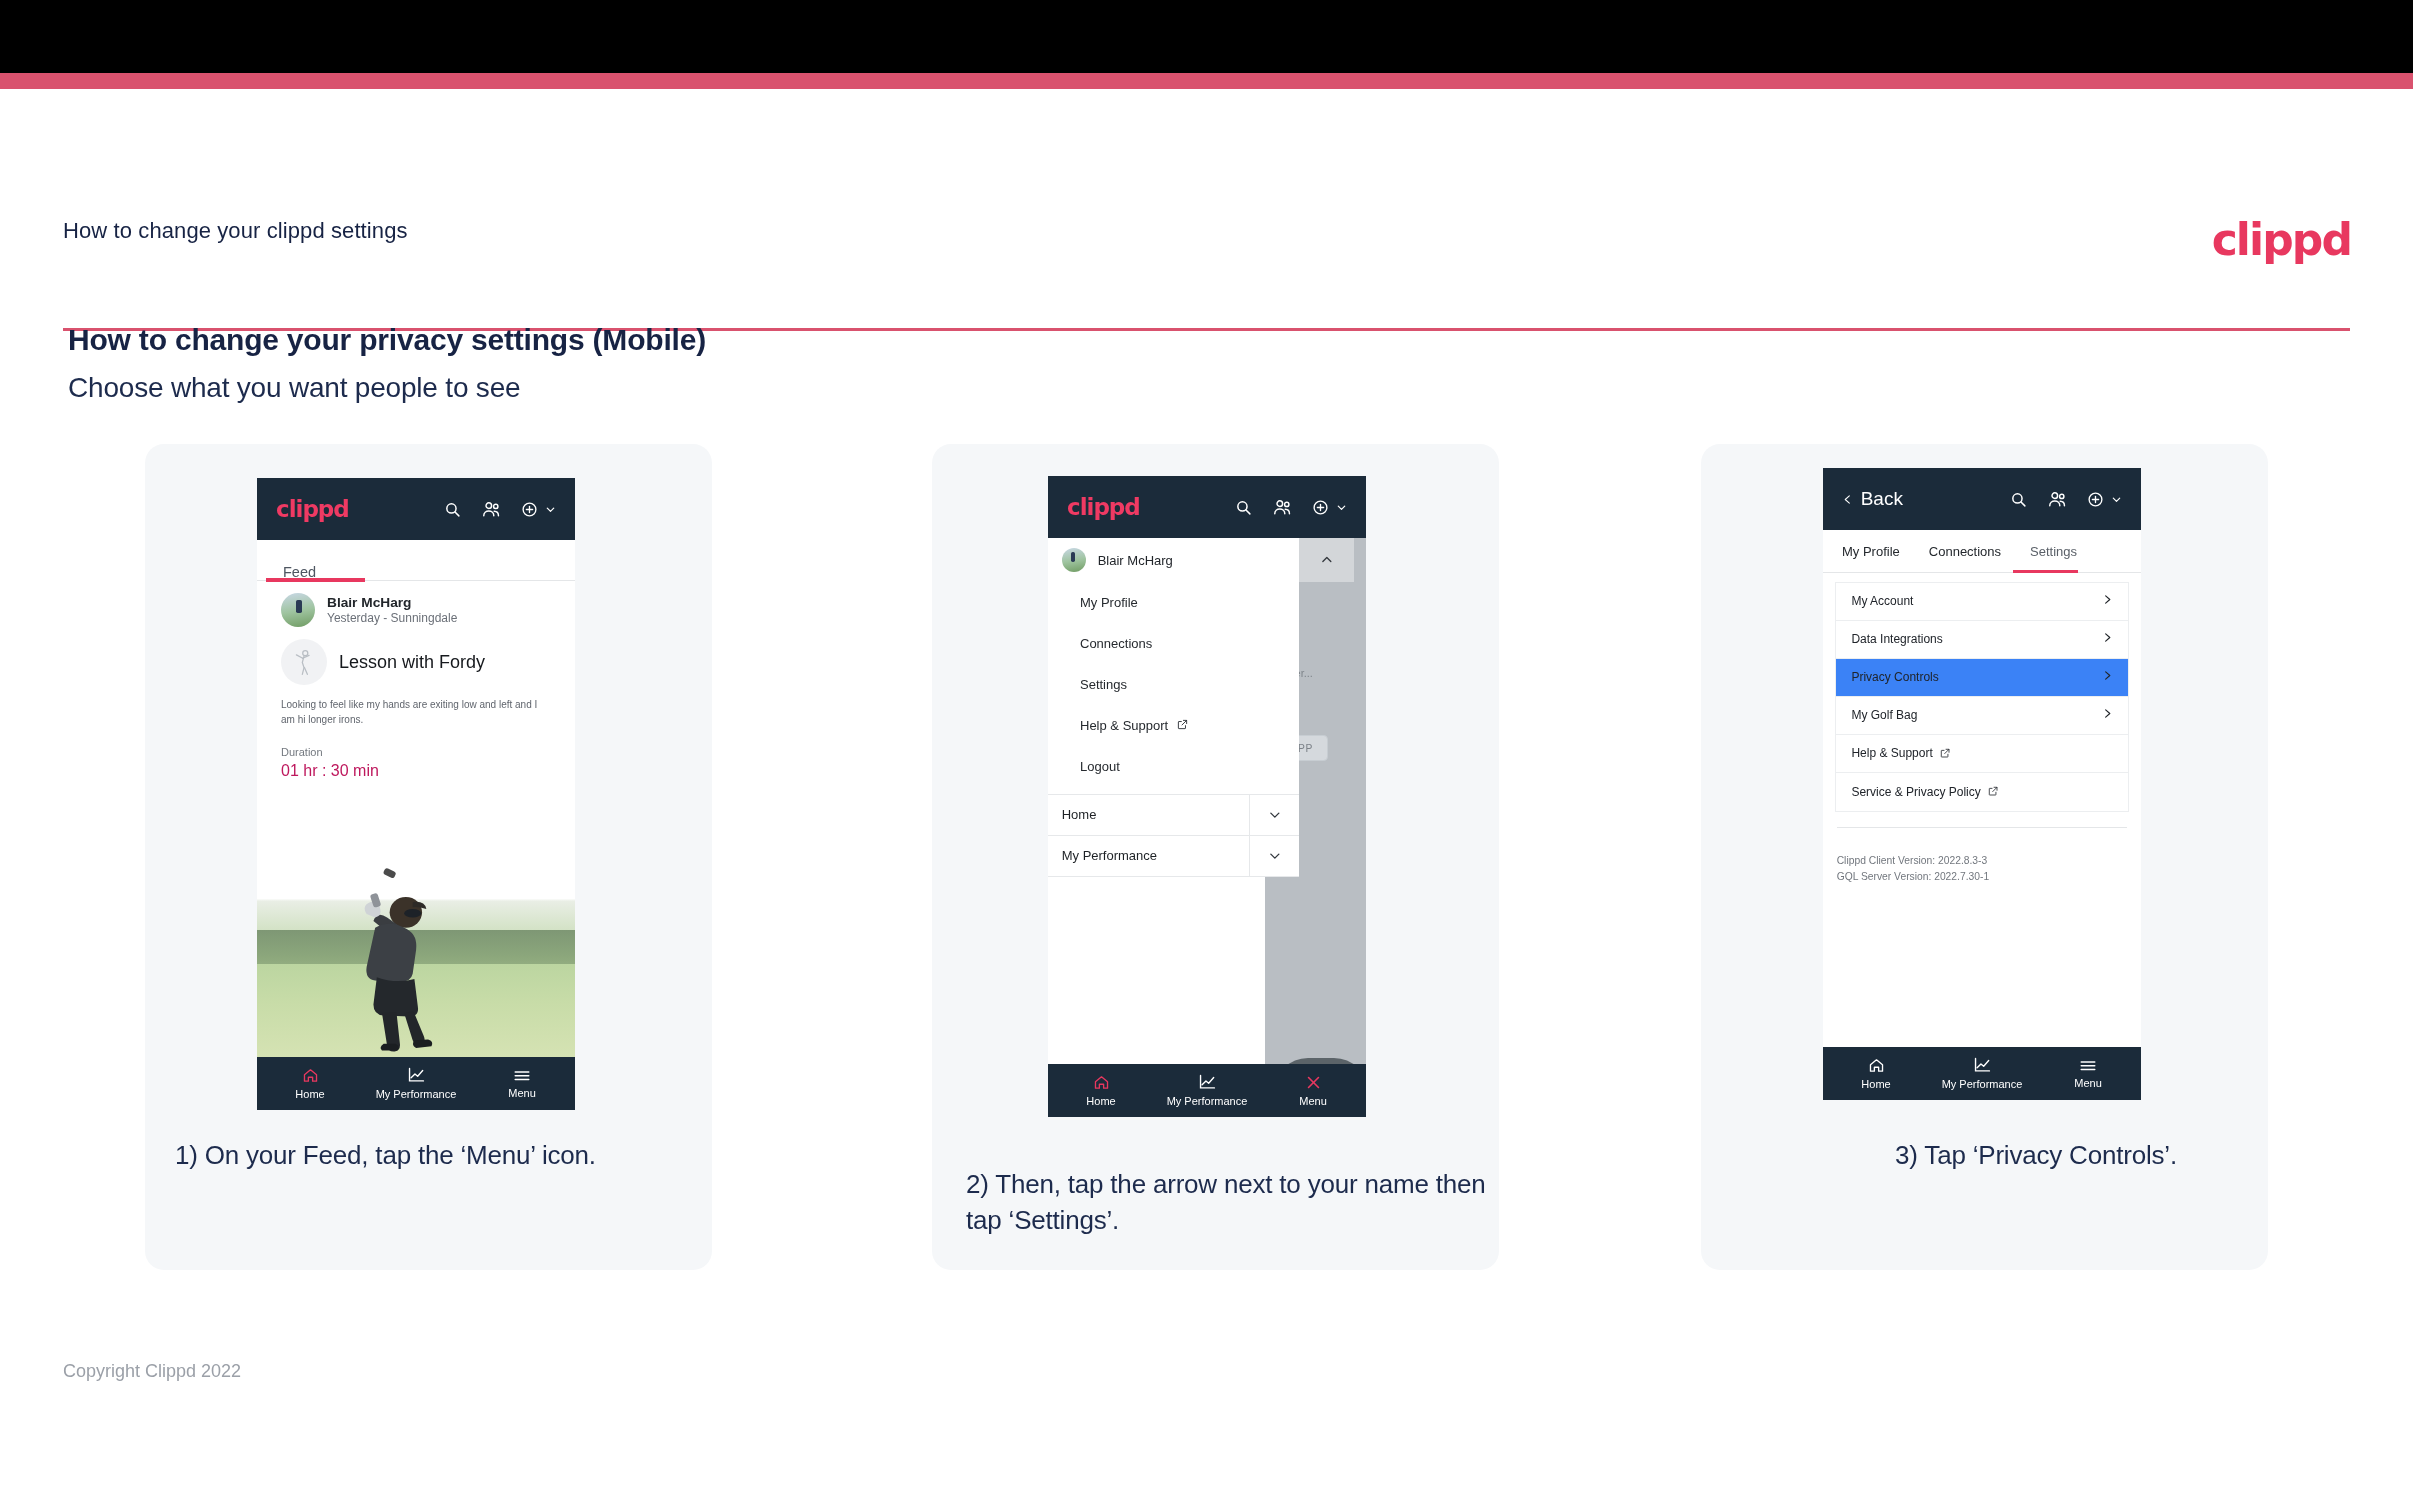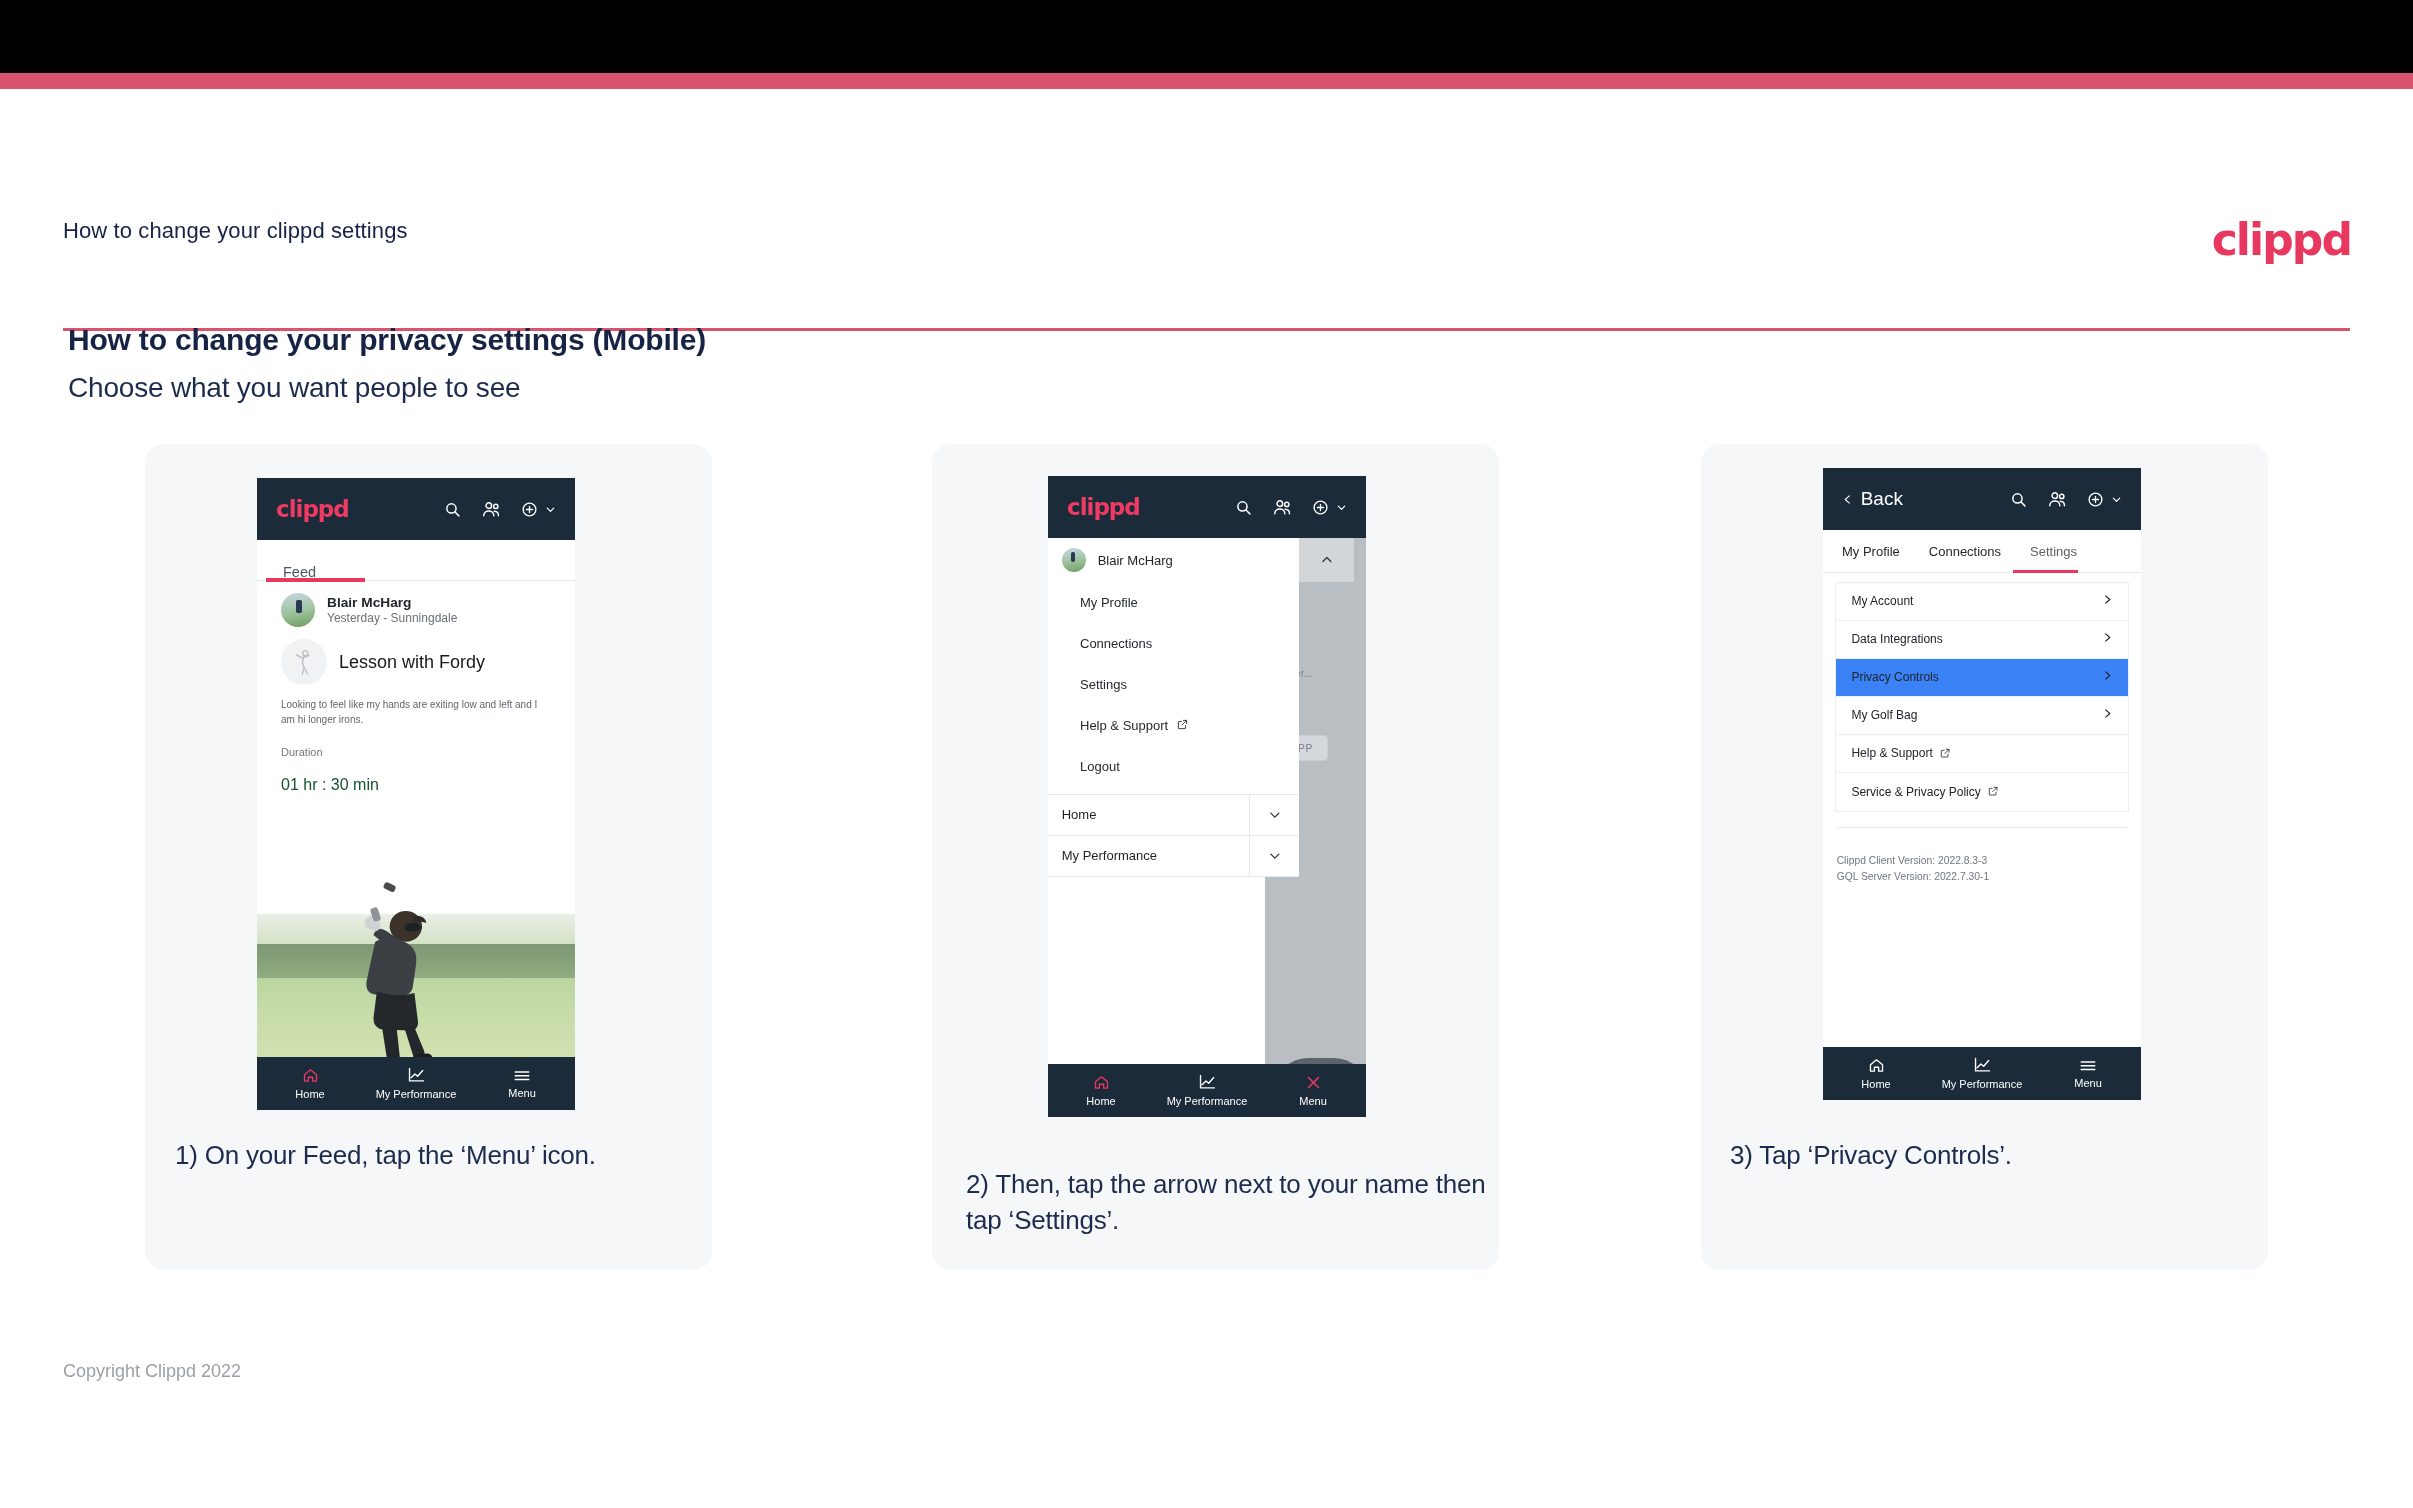--- a/index.html
+++ b/index.html
@@ -103,21 +103,21 @@
 
   .post-title-row { display:flex; align-items:center; gap:12px; margin-top:12px; }
   .swing-badge {
     width:46px; height:46px; border-radius:50%; background:#f1f2f4;
     display:flex; align-items:center; justify-content:center; flex:0 0 auto;
   }
   .post-title { font-size:18px; font-weight:400; color:#16191d; }
 
   .post-body { margin-top:12px; font-size:10px; color:#60656d; line-height:1.5; }
   .post-dur-label { margin-top:19px; font-size:11px; color:#73787f; }
-  .post-dur-value { font-size:16px; color:#14532d; margin-top:18px; }
+  .post-dur-value { font-size:16px; color:#be185d; margin-top:4px; }
 
   .post-photo {
     margin-top:19px; height:262px;
     background:
       linear-gradient(to bottom,
         #ffffff 0%, #ffffff 38%,
         #e9eee5 39%, #cfe0c0 52%,
         #b9d49f 60%, #c8dca8 78%, #d6e3b4 100%);
     position:relative; overflow:hidden;
   }
@@ -200,21 +200,21 @@
   .set-row .ext { margin-left:7.7px; display:inline-flex; }
   .versions { margin:15.4px 13.7px 0 13.7px; border-top:0.9px solid #e4e6e8; padding-top:25px; }
   .versions div { font-size:10.3px; color:#72777e; line-height:1.6; }
 
   
   .caption {
     position:absolute; font-size:26px; color:#1d2b4d; line-height:1.4; letter-spacing:-0.2px;
   }
   .cap1 { left:175px; top:1137px; width:530px; }
   .cap2 { left:966px; top:1166px; width:530px; }
-  .cap3 { left:1730px; top:1137px; width:530px; }
+  .cap3 { left:1771px; top:1137px; width:530px;text-align:center; }
 
   
   .footer {
     position:absolute; left:63px; top:1361px;
     font-size:18px; color:#9ba0a8;
   }
 </style>
 </head>
 <body>
 

